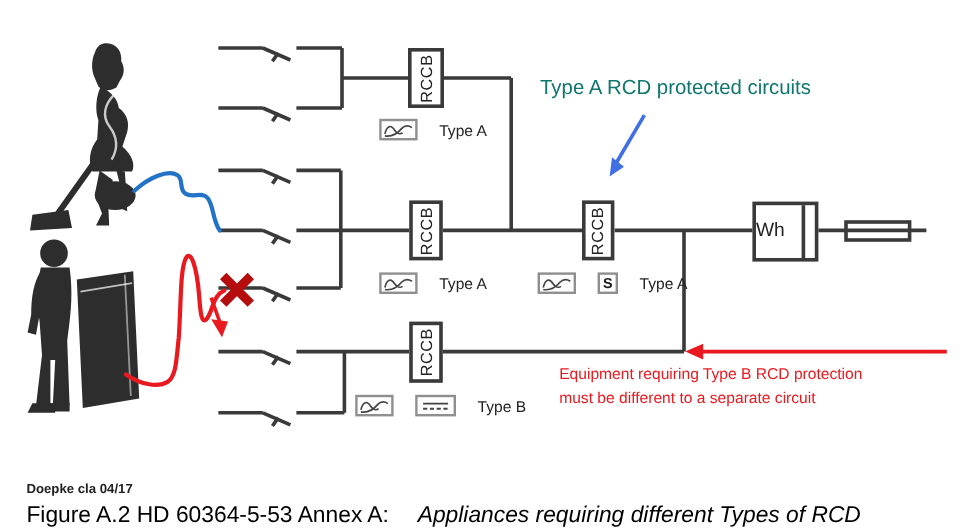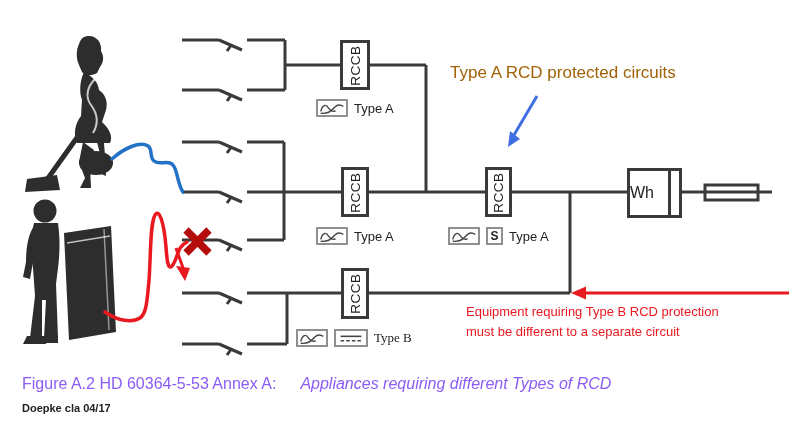--- a/index.html
+++ b/index.html
@@ -23,34 +23,34 @@
   
   .meter{
     background:#fff;border:3px solid #3a3a3a;
     display:flex;align-items:center;justify-content:flex-start;
     font-size:16px;color:#222;
   }
   .meter .wh{flex:0 0 auto;width:24px;text-align:center;}
   .meter .compartment{position:absolute;left:38px;top:0;bottom:0;border-left:3px solid #3a3a3a;width:11px;}
 
   
-  .typelabel{display:flex;align-items:center;gap:6px;}
+  .typelabel{display:flex;align-items:center;gap:18px;}
   .symbox{
     background:#fdfdfd;border:2px solid #8f8f8f;box-sizing:border-box;
     display:flex;align-items:center;justify-content:center;
   }
   .symbox.wave{width:32px;height:18px;}
   .symbox.dc{width:34px;height:18px;}
   .symbox.sel{width:17px;height:18px;font-weight:bold;font-size:12px;color:#222;}
   .typelabel .lbl{font-size:13px;color:#222;}
 
-  .note-typea{font-size:17px;color:#a16207;white-space:nowrap;}
+  .note-typea{font-size:17px;color:#0f766e;white-space:nowrap;}
   .note-typeb{font-size:13px;line-height:20px;color:#e8191f;white-space:nowrap;}
 
-  .caption{font-size:16px;color:#8b5cf6;white-space:nowrap;}
+  .caption{font-size:19px;color:#000000;white-space:nowrap;margin-top:44px;}
   .caption .italic{font-style:italic;margin-left:24px;}
   .credit{font-size:11px;font-weight:bold;color:#222;}
 </style>
 </head>
 <body>
 
 <div class="stage">
 
   <svg class="canvas" width="800" height="442" viewBox="0 0 800 442">
 
@@ -162,21 +162,21 @@
     <span class="symbox wave">
       <svg width="26" height="13" viewBox="0 0 30 15">
           <path d="M2,11 C4,3 8,2 11,7 C14,11 16,12 19,10" stroke="#444" stroke-width="1.6" fill="none"></path>
           <path d="M2,13 C9,14 14,11 18,6 C21,3 25,3 28,5" stroke="#444" stroke-width="1.6" fill="none"></path>
         </svg>
     </span>
     <span class="symbox sel">S</span>
     <span class="lbl">Type A</span>
   </div>
 
-  <div class="abs typelabel" style="left:296px;top:329px;font-family:Liberation Serif, serif;">
+  <div class="abs typelabel" style="left:296px;top:329px;">
     <span class="symbox wave">
       <svg width="26" height="13" viewBox="0 0 30 15">
           <path d="M2,11 C4,3 8,2 11,7 C14,11 16,12 19,10" stroke="#444" stroke-width="1.6" fill="none"></path>
           <path d="M2,13 C9,14 14,11 18,6 C21,3 25,3 28,5" stroke="#444" stroke-width="1.6" fill="none"></path>
         </svg>
     </span>
     <span class="symbox dc">
       <svg width="28" height="13" viewBox="0 0 30 15">
           <line x1="3" y1="5" x2="27" y2="5" stroke="#444" stroke-width="1.8"></line>
           <line x1="3" y1="10" x2="27" y2="10" stroke="#444" stroke-width="1.8" stroke-dasharray="4 2.5"></line>

